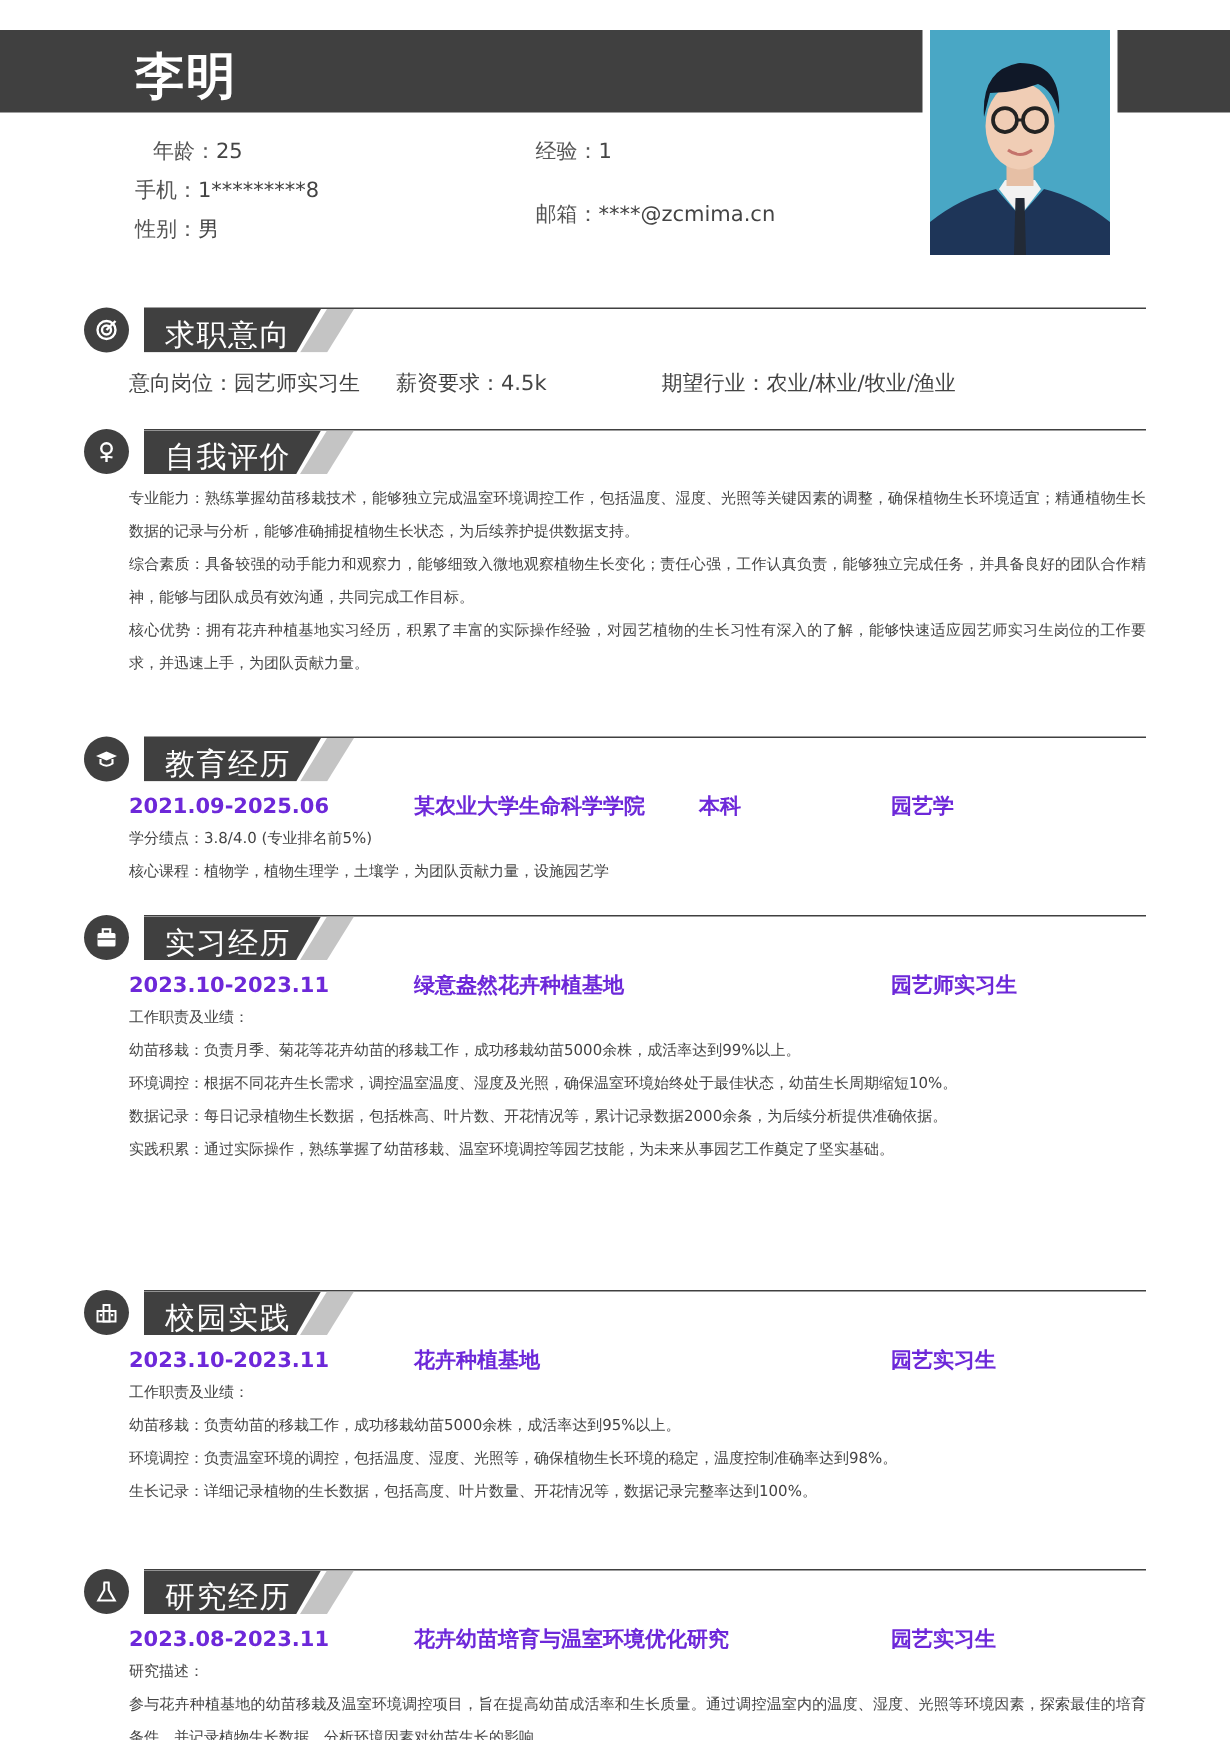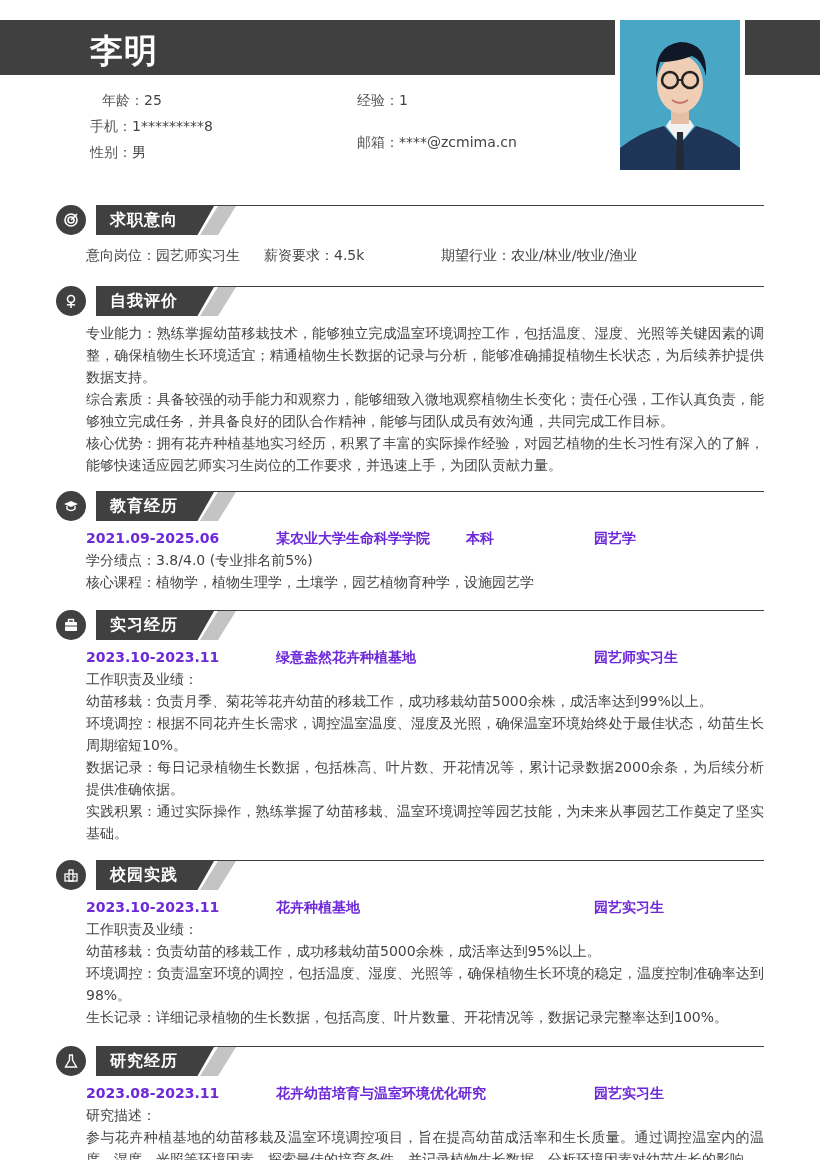--- a/index.html
+++ b/index.html
@@ -16,23 +16,23 @@
   .info { position: absolute; font-size: 14px; color: #444; }
   .info .k { color: #555; }
 
   .section { position: absolute; left: 56px; width: 708px; }
   .sec-head { position: relative; height: 32px; }
   .sec-line { position: absolute; left: 40px; right: 0; top: 0; height: 1px; background: #404040; }
   .sec-circle { position: absolute; left: 0; top: 0; width: 30px; height: 30px; border-radius: 50%; background: #404040; display: flex; align-items: center; justify-content: center; }
   .sec-circle svg { width: 16px; height: 16px; }
   .sec-tab { position: absolute; left: 40px; top: 1px; height: 29px; width: 118px; background: #404040; clip-path: polygon(0 0, 100% 0, 86% 100%, 0 100%); }
   .sec-stripe { position: absolute; left: 144px; top: 1px; height: 29px; width: 36px; background: #c4c4c4; clip-path: polygon(50% 0, 100% 0, 50% 100%, 0 100%); }
-  .sec-title { position: absolute; left: 54px; top: 5px; font-size: 16px; font-weight: bold; color: #fff; letter-spacing: 1px; }
-
-  .body-text { font-size: 14px; line-height: 22px; color: #444; padding-left: 30px; text-align: justify; }
+  .sec-title { position: absolute; left: 54px; top: 5px; font-size: 20px; font-weight: normal; color: #fff; letter-spacing: 1px; }
+
+  .body-text { font-size: 10px; line-height: 22px; color: #444; padding-left: 30px; text-align: justify; }
   .row-head { display: flex; font-size: 14px; font-weight: bold; color: #6d28d9; padding-left: 30px; height: 22px; line-height: 22px; }
 </style>
 </head>
 <body>
 
 <div class="top-bar-left"></div>
 <div class="top-bar-right"></div>
 <div class="name">李明</div>
 
 <div class="photo">
@@ -123,21 +123,21 @@
     <div class="sec-title">教育经历</div>
   </div>
   <div class="row-head" style="margin-top:4px;">
     <span style="width:190px;">2021.09-2025.06</span>
     <span style="width:190px;">某农业大学生命科学学院</span>
     <span style="width:128px;">本科</span>
     <span>园艺学</span>
   </div>
   <div class="body-text">
     <div>学分绩点：3.8/4.0 (专业排名前5%)</div>
-    <div>核心课程：植物学，植物生理学，土壤学，园艺植物育种学，设施园艺学</div>
+    <div>核心课程：植物学，植物生理学，土壤学，为团队贡献力量，设施园艺学</div>
   </div>
 </div>
 
 <div class="section" style="top:610px;">
   <div class="sec-head">
     <div class="sec-line"></div>
     <div class="sec-circle">
       <svg viewBox="0 0 16 16">
           <rect x="2" y="5" width="12" height="9" rx="1" fill="#fff"></rect>
           <rect x="5.5" y="2.5" width="5" height="3" fill="none" stroke="#fff" stroke-width="1.4"></rect>

